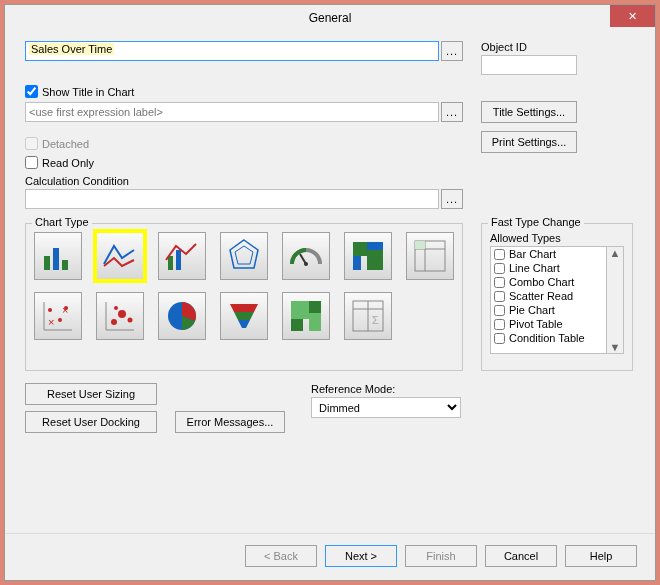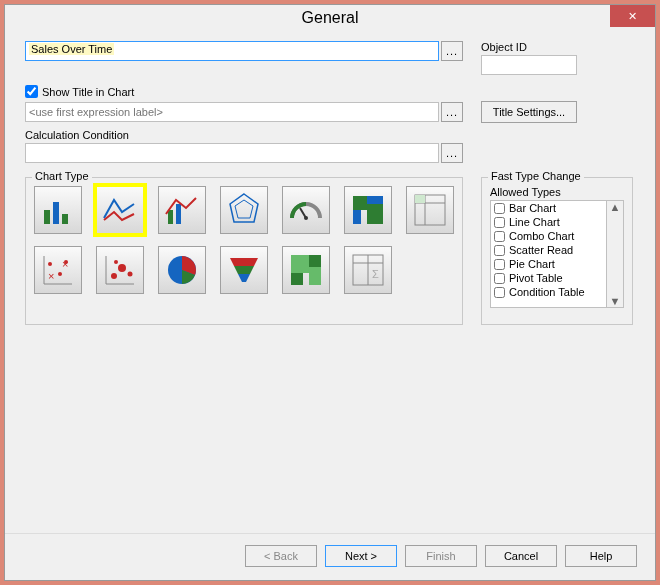--- a/index.html
+++ b/index.html
@@ -1,19 +1,19 @@
 <!DOCTYPE html>
 <html><head>
 <meta charset="utf-8">
 <style>
 *{box-sizing:border-box;font-family:"Segoe UI",Tahoma,sans-serif;font-size:11px}
 body{margin:0;background:#dd8877;padding:4px;width:660px;height:585px}
 .win{background:#f0f0f0;width:652px;height:577px;border:1px solid #999;position:relative}
 .titlebar{background:#f0f0f0;height:26px;display:flex;align-items:center;justify-content:center;position:relative}
-.titlebar .title{font-size:16px}
+.titlebar .title{font-size:12px}
 .titlebar .close{position:absolute;right:0;top:0;width:45px;height:22px;background:#c75050;color:#fff;display:flex;align-items:center;justify-content:center;cursor:pointer}
 .body{padding:10px 22px 6px 20px;position:relative;height:502px}
 .lbl{display:block;margin-bottom:2px}
 .row{display:flex;gap:18px}
 .col-left{flex:0 0 438px}
 .col-right{flex:1}
 .txt{height:20px;border:1px solid #c0c0c0;background:#fff;padding:1px 3px;width:100%}
 .txt.hl{border:1px solid #3399ff}
 .exprbox{display:flex}
 .exprbox .txt{flex:1}
@@ -84,20 +84,35 @@
           <div class="dots">
               <span>...</span>
             </div>
         </div>
       </div>
       <div class="col-right" style="padding-top:22px">
         <button class="btn">Title Settings...</button>
       </div>
     </div>
 
+    <div class="row" style="margin-top:8px">
+      <div class="col-left">
+        <label class="chk disabled">
+          <input type="checkbox" disabled="" style="">
+          <span>Detached</span>
+        </label>
+        <label class="chk">
+          <input type="checkbox" style="">
+          <span>Read Only</span>
+        </label>
+      </div>
+      <div class="col-right">
+        <button class="btn">Print Settings...</button>
+      </div>
+    </div>
 
     <div style="margin-top:6px;width:438px">
       <span class="lbl">Calculation Condition</span>
       <div class="exprbox">
         <input class="txt" type="text" style="">
         <div class="dots">
             <span>...</span>
           </div>
       </div>
     </div>
@@ -247,20 +262,35 @@
             </div>
             <div class="sbar">
                 <span>▲</span>
                 <span>▼</span>
               </div>
           </div>
         </div>
       </div>
     </div>
 
+    <div class="row" style="margin-top:12px;align-items:flex-start">
+      <div style="display:flex;flex-direction:column;gap:6px">
+        <button class="btn" style="min-width:132px">Reset User Sizing</button>
+        <button class="btn" style="min-width:132px">Reset User Docking</button>
+      </div>
+      <div style="padding-top:28px">
+        <button class="btn" style="min-width:110px">Error Messages...</button>
+      </div>
+      <div style="margin-left:8px">
+        <span class="lbl">Reference Mode:</span>
+        <select class="sel-dd">
+          <option>Dimmed</option>
+        </select>
+      </div>
+    </div>
   </div>
 
   <div class="footer">
     <button class="btn" disabled="">&lt; Back</button>
     <button class="btn primary">Next &gt;</button>
     <button class="btn" disabled="">Finish</button>
     <button class="btn">Cancel</button>
     <button class="btn">Help</button>
   </div>
 </div>

